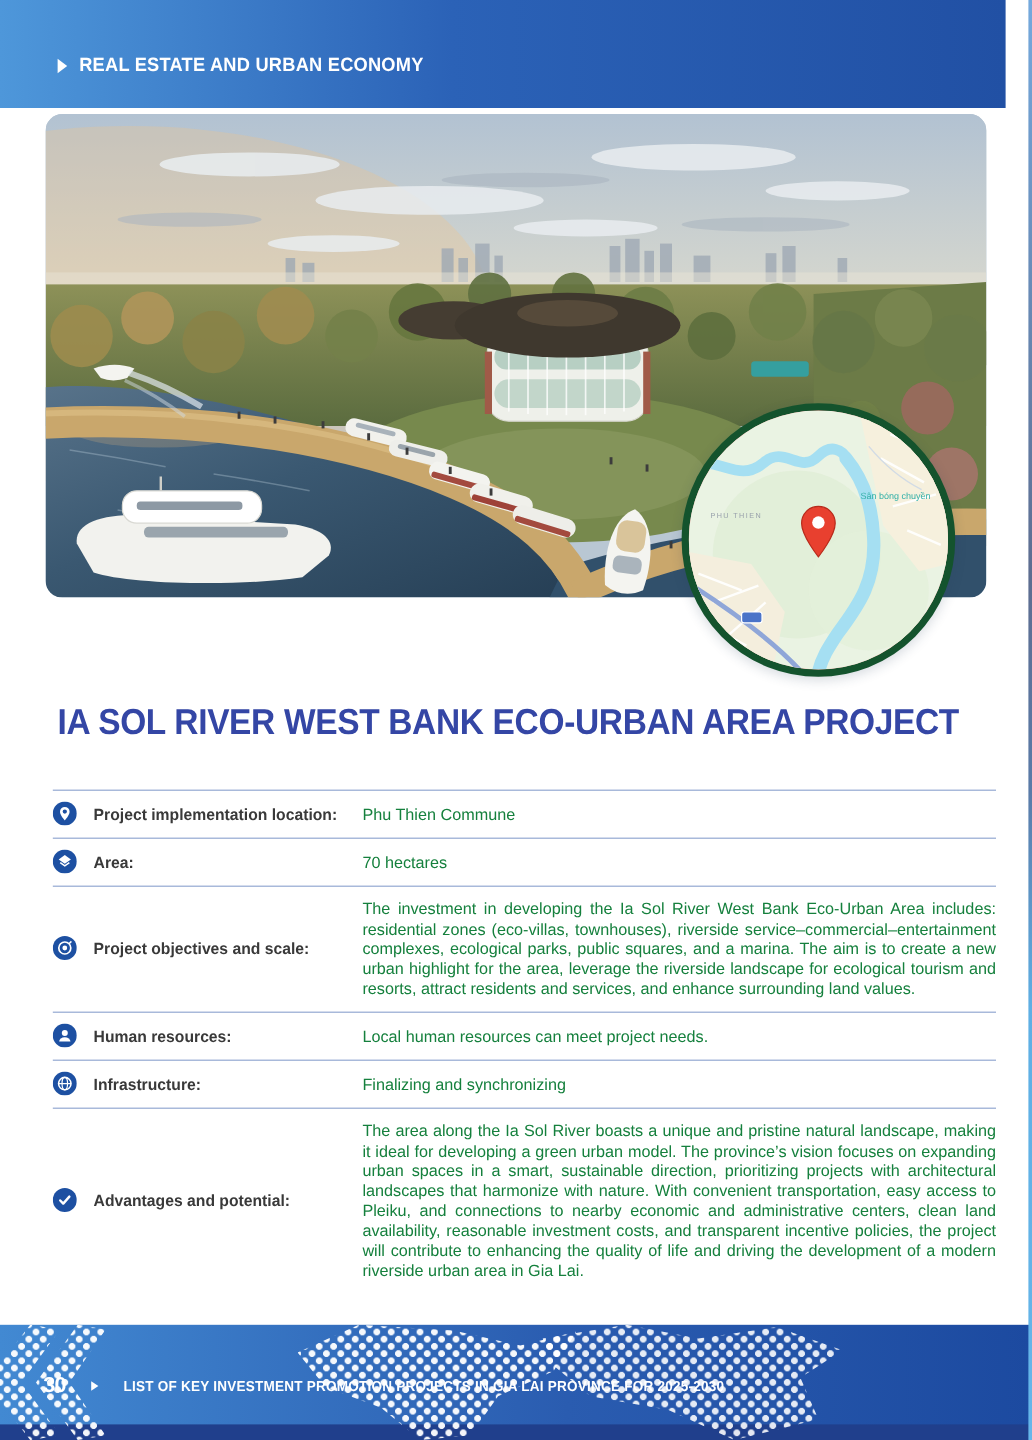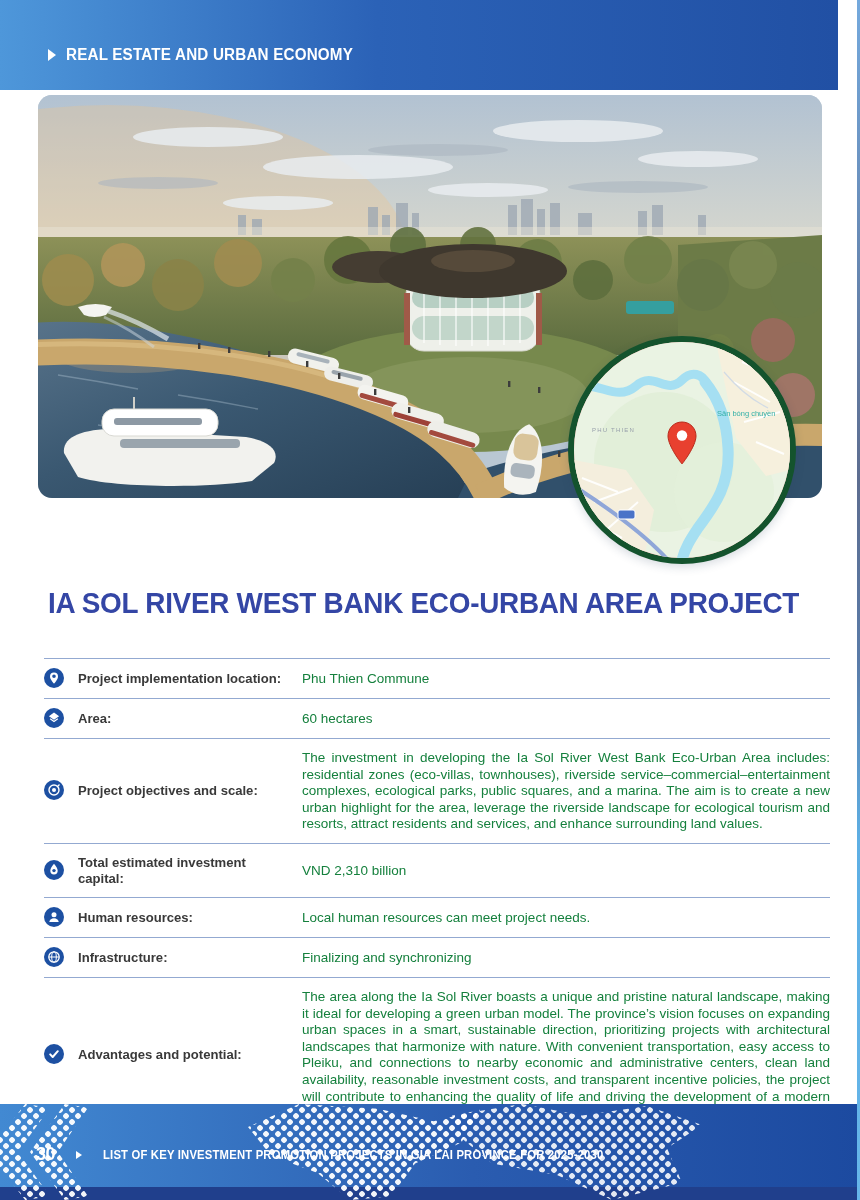--- a/index.html
+++ b/index.html
@@ -312,47 +312,36 @@
 
     <div class="row">
       <span class="ic">
           <svg viewBox="0 0 20 20">
             <circle cx="10" cy="10" r="10" fill="#1d50a2"></circle>
             <path d="M10 4.6l5.1 3.6L10 11.8 4.9 8.2z" fill="#fff"></path>
             <path d="M6.2 10.8l3.8 2.7 3.8-2.7" stroke="#fff" stroke-width="1.3" fill="none"></path>
           </svg>
         </span>
       <span class="lbl">Area:</span>
-      <span class="val">60 hectares</span>
+      <span class="val">70 hectares</span>
     </div>
 
     <div class="row">
       <span class="ic">
           <svg viewBox="0 0 20 20">
             <circle cx="10" cy="10" r="10" fill="#1d50a2"></circle>
             <circle cx="10" cy="10" r="5" stroke="#fff" stroke-width="1.4" fill="none"></circle>
             <circle cx="10" cy="10" r="2" fill="#fff"></circle>
             <path d="M13.5 6.5l2-2" stroke="#fff" stroke-width="1.3"></path>
           </svg>
         </span>
       <span class="lbl">Project objectives and scale:</span>
       <span class="val">The investment in developing the Ia Sol River West Bank Eco-Urban Area includes: residential zones (eco-villas, townhouses), riverside service–commercial–entertainment complexes, ecological parks, public squares, and a marina. The aim is to create a new urban highlight for the area, leverage the riverside landscape for ecological tourism and resorts, attract residents and services, and enhance surrounding land values.</span>
     </div>
 
-    <div class="row">
-      <span class="ic">
-          <svg viewBox="0 0 20 20">
-            <circle cx="10" cy="10" r="10" fill="#1d50a2"></circle>
-            <path d="M10 3.8c2.3 2.9 3.7 5 3.7 6.9A3.7 3.7 0 0 1 10 14.4a3.7 3.7 0 0 1-3.7-3.7c0-1.9 1.4-4 3.7-6.9z" fill="#fff"></path>
-            <circle cx="10" cy="10.6" r="1.7" fill="#1d50a2"></circle>
-          </svg>
-        </span>
-      <span class="lbl">Total estimated investment capital:</span>
-      <span class="val">VND 2,310 billion</span>
-    </div>
 
     <div class="row">
       <span class="ic">
           <svg viewBox="0 0 20 20">
             <circle cx="10" cy="10" r="10" fill="#1d50a2"></circle>
             <circle cx="10" cy="7.8" r="2.5" fill="#fff"></circle>
             <path d="M5.3 15a4.7 3.7 0 0 1 9.4 0z" fill="#fff"></path>
           </svg>
         </span>
       <span class="lbl">Human resources:</span>

